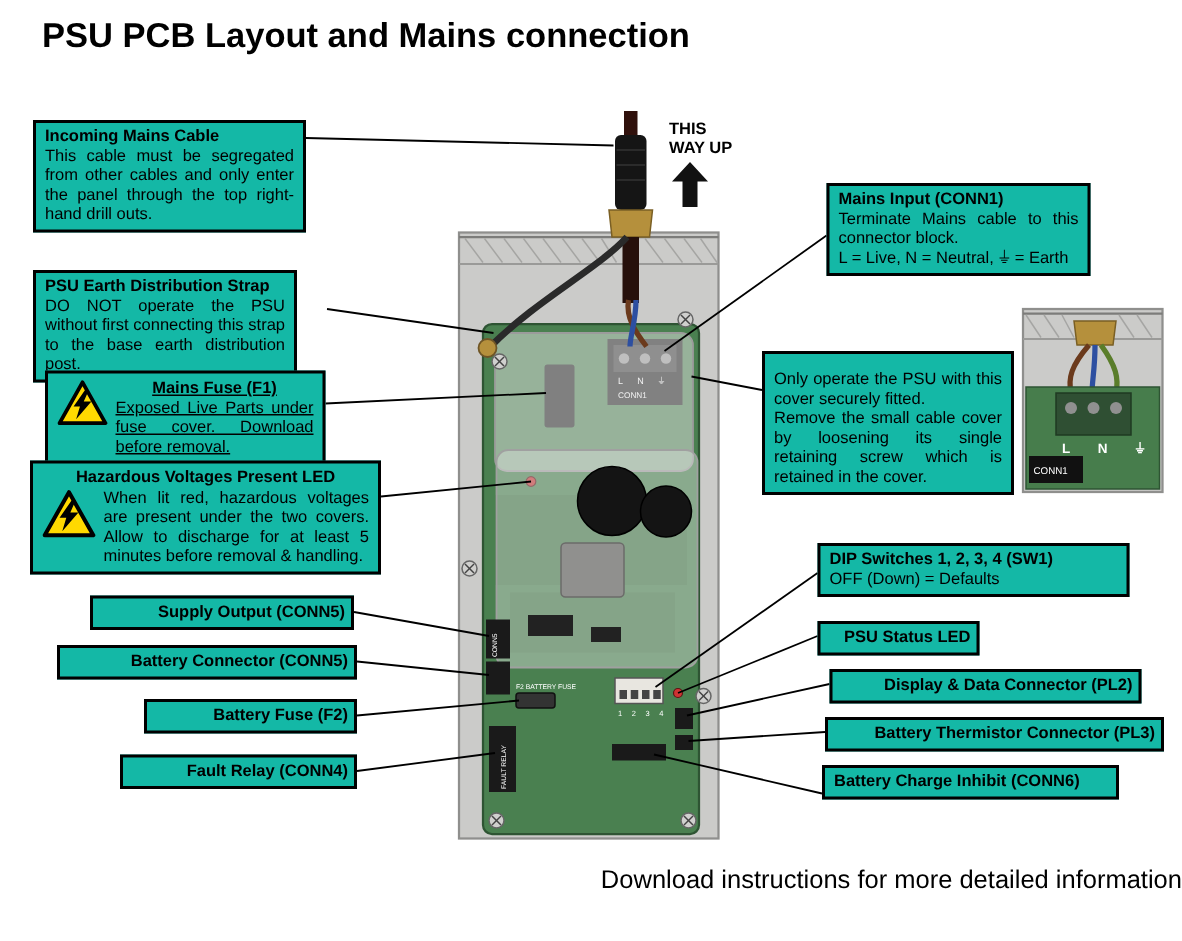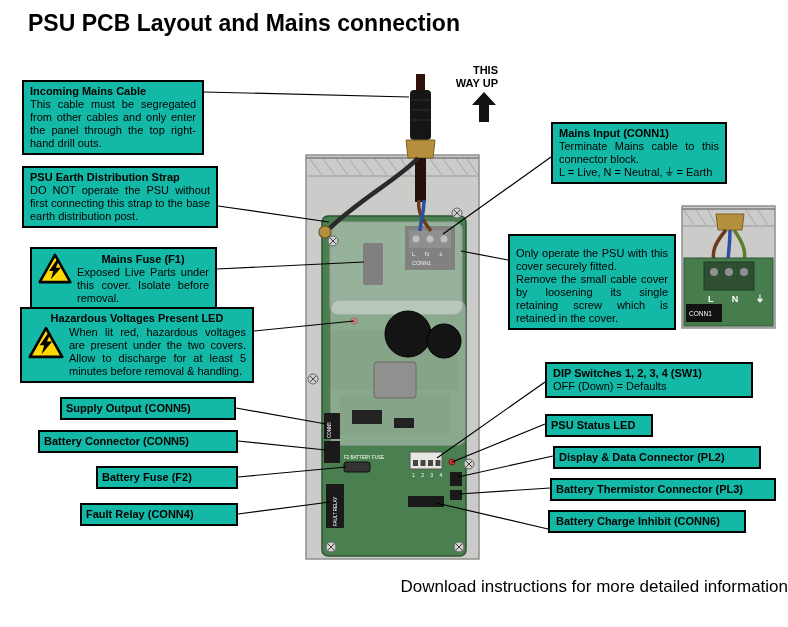--- a/index.html
+++ b/index.html
@@ -15,28 +15,28 @@
   }
   svg.diagram { position:absolute; left:0; top:0; z-index:1; }
   .callout, .small-label {
     position:absolute; background:#14b8a6; border:2px solid #000; z-index:2;
     font-size:11px; line-height:1.18; box-sizing:border-box; padding:3px 6px;
   }
   .callout .t { font-weight:bold; display:block; }
   .callout .b { display:block; text-align:justify; }
   .nowrap { white-space:nowrap; }
   .small-label {
-    font-weight:bold; text-align:left; padding:3px 4px;
+    font-weight:bold; text-align:right; padding:3px 4px;
   }
   .icon-row { display:flex; align-items:flex-start; gap:5px; margin-top:1px; }
   .warn-tri { flex:0 0 auto; }
   .ctr { text-align:center; }
   .way-up {
-    position:absolute; left:446px; top:64px; width:52px; z-index:2;
-    text-align:right; font-weight:bold; font-size:11px; line-height:1.15;
+    position:absolute; left:446px; top:80px; width:52px; z-index:2;
+    text-align:left; font-weight:bold; font-size:11px; line-height:1.15;
   }
   .way-up svg { margin-top:3px; }
   .inset-caption {
     position:absolute; left:684px; top:332px; width:96px; z-index:2;
     text-align:center; font-weight:bold; font-size:11.5px; line-height:1.2;
   }
 </style>
 </head>
 <body>
 
@@ -228,34 +228,34 @@
     <svg width="28" height="30" viewBox="0 0 28 30">
       <polygon points="14,0 26,13 19,13 19,30 9,30 9,13 2,13" fill="#111"></polygon>
     </svg>
   </div>
 
   <div class="callout" style="left:22px; top:80px; width:182px;">
     <span class="t">Incoming Mains Cable</span>
     <span class="b">This cable must be segregated from other cables and only enter the panel through the top right-hand drill outs.</span>
   </div>
 
-  <div class="callout" style="left:22px; top:166px; width:196px;">
+  <div class="callout" style="left:22px; top:180px; width:176px;">
     <span class="t">PSU Earth Distribution Strap</span>
     <span class="b">DO NOT operate the PSU without first connecting this strap to the base earth distribution post.</span>
   </div>
 
-  <div class="callout" style="left:30px; top:247px; width:187px;">
+  <div class="callout" style="left:30px; top:247px; width:187px;text-decoration:underline;">
     <div class="icon-row">
       <svg class="warn-tri" width="34" height="31" viewBox="0 0 40 36">
         <polygon points="20,2 38,34 2,34" fill="#ffd900" stroke="#000" stroke-width="3" stroke-linejoin="round"></polygon>
         <polygon points="22,8 13,21 18,21 15,31 27,17 21,17 25,8" fill="#000"></polygon>
       </svg>
       <div>
         <span class="t ctr">Mains Fuse (F1)</span>
-        <span class="b">Exposed Live Parts under this cover. Isolate before removal.</span>
+        <span class="b">Exposed Live Parts under fuse cover. Download before removal.</span>
       </div>
     </div>
   </div>
 
   <div class="callout" style="left:20px; top:307px; width:234px;">
     <span class="t ctr nowrap">Hazardous Voltages Present LED</span>
     <div class="icon-row">
       <svg class="warn-tri" width="36" height="33" viewBox="0 0 40 36">
         <polygon points="20,2 38,34 2,34" fill="#ffd900" stroke="#000" stroke-width="3" stroke-linejoin="round"></polygon>
         <polygon points="22,8 13,21 18,21 15,31 27,17 21,17 25,8" fill="#000"></polygon>

